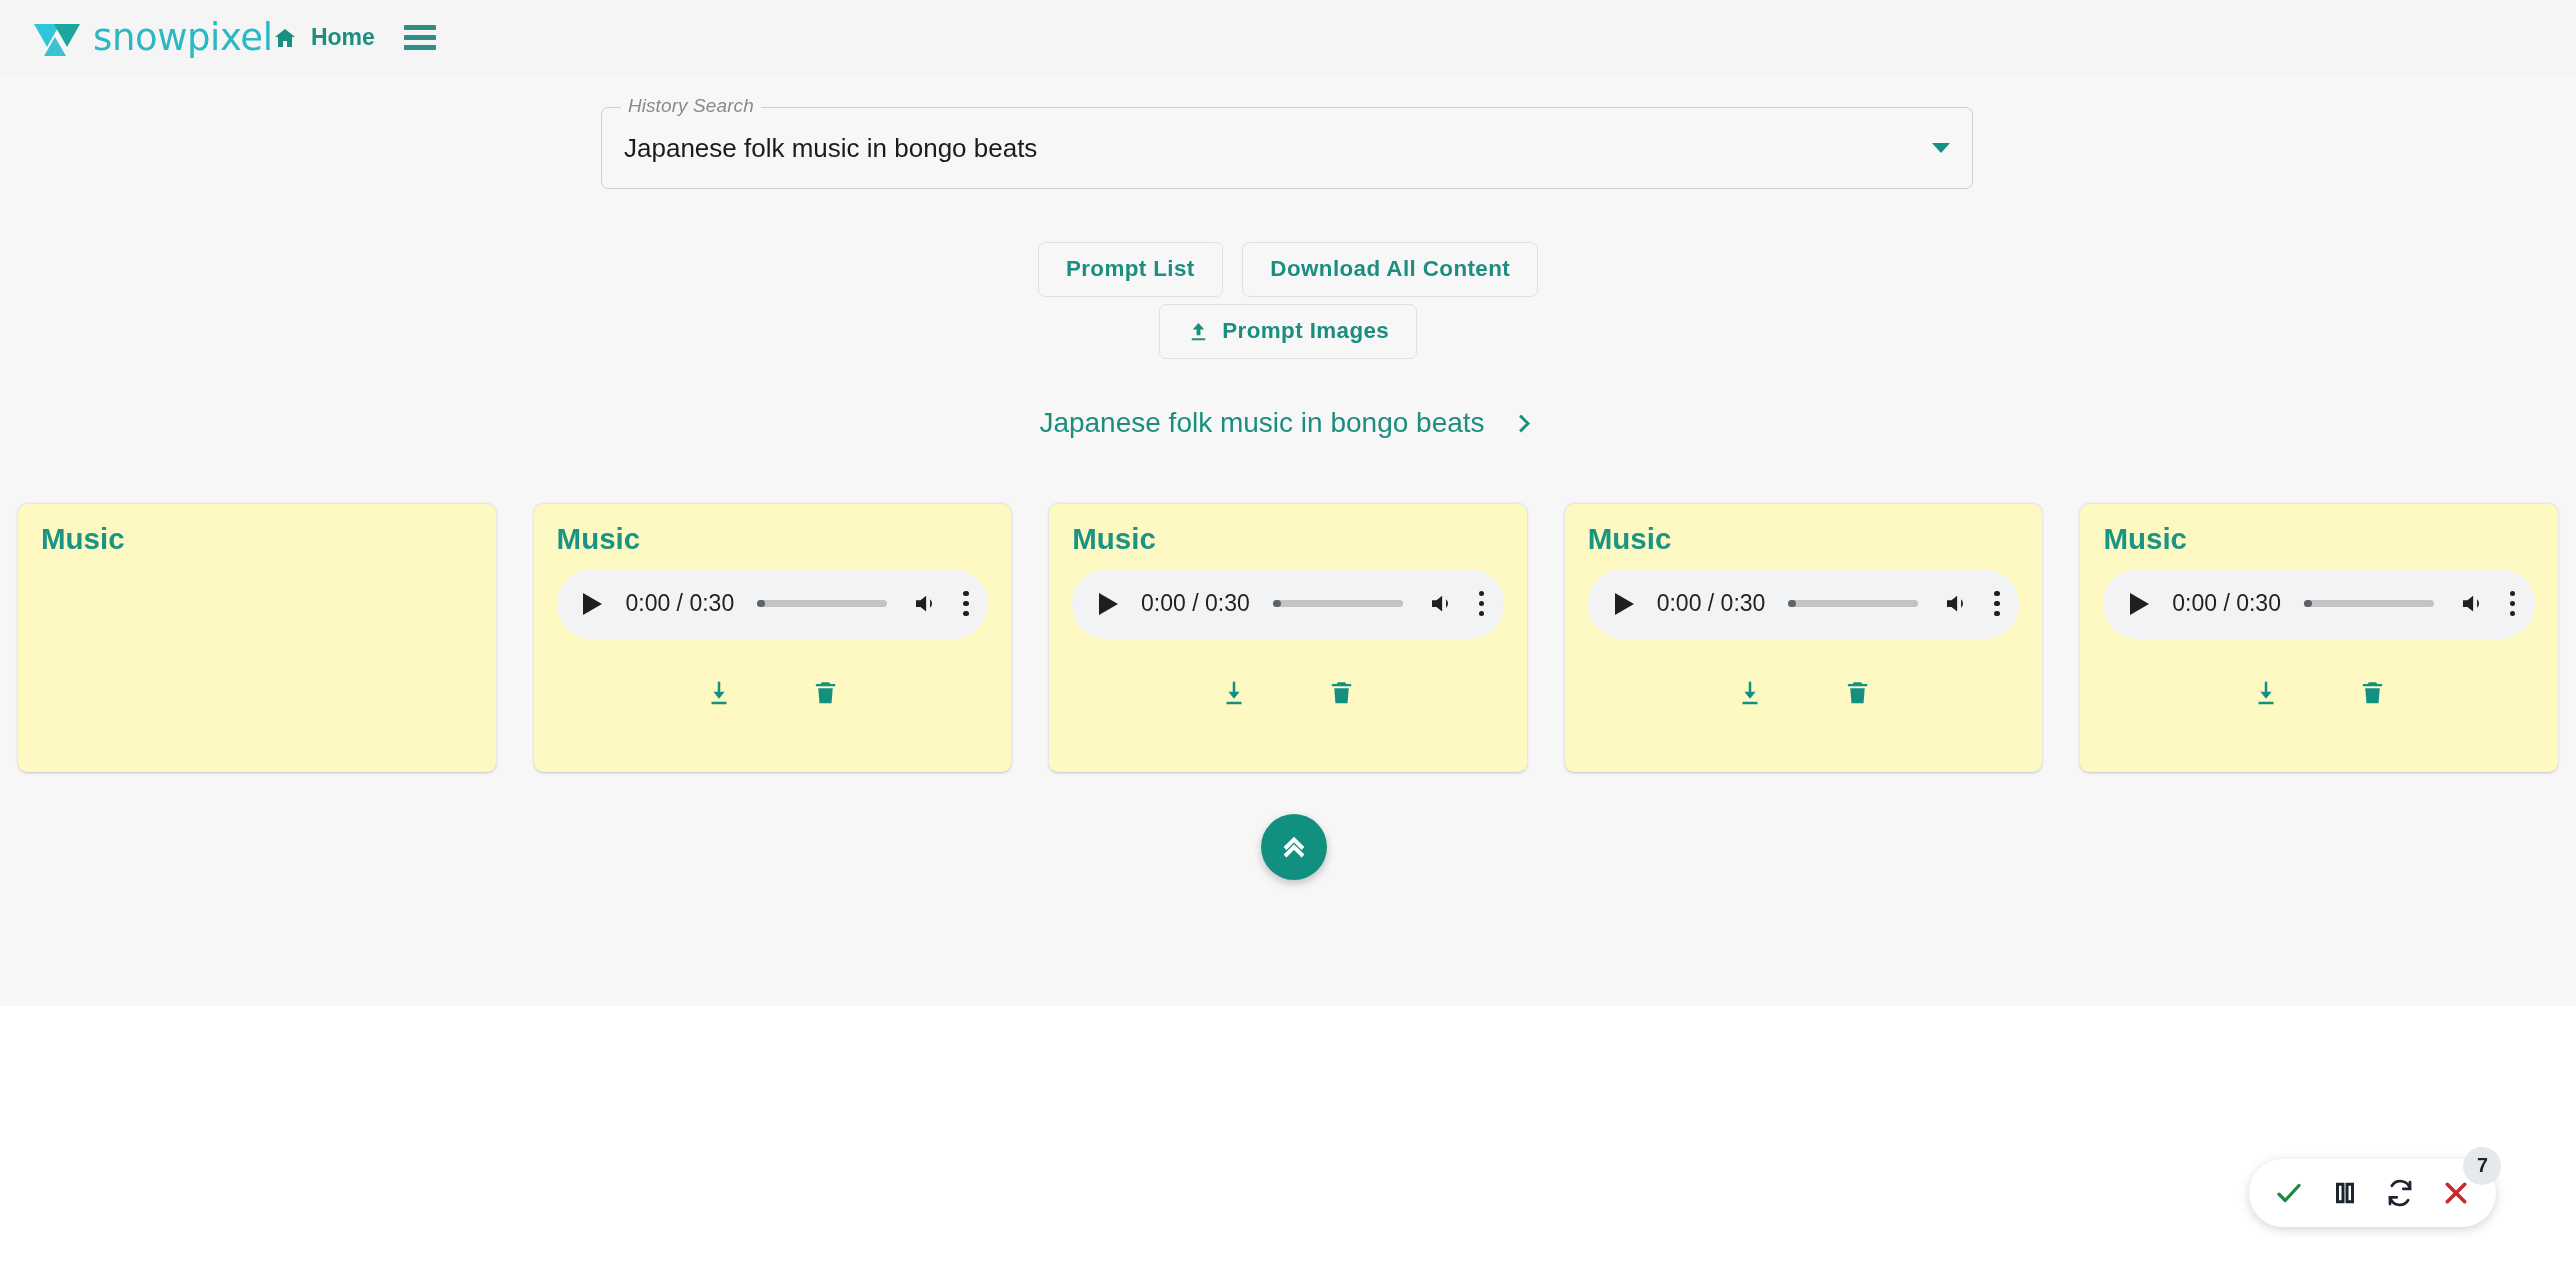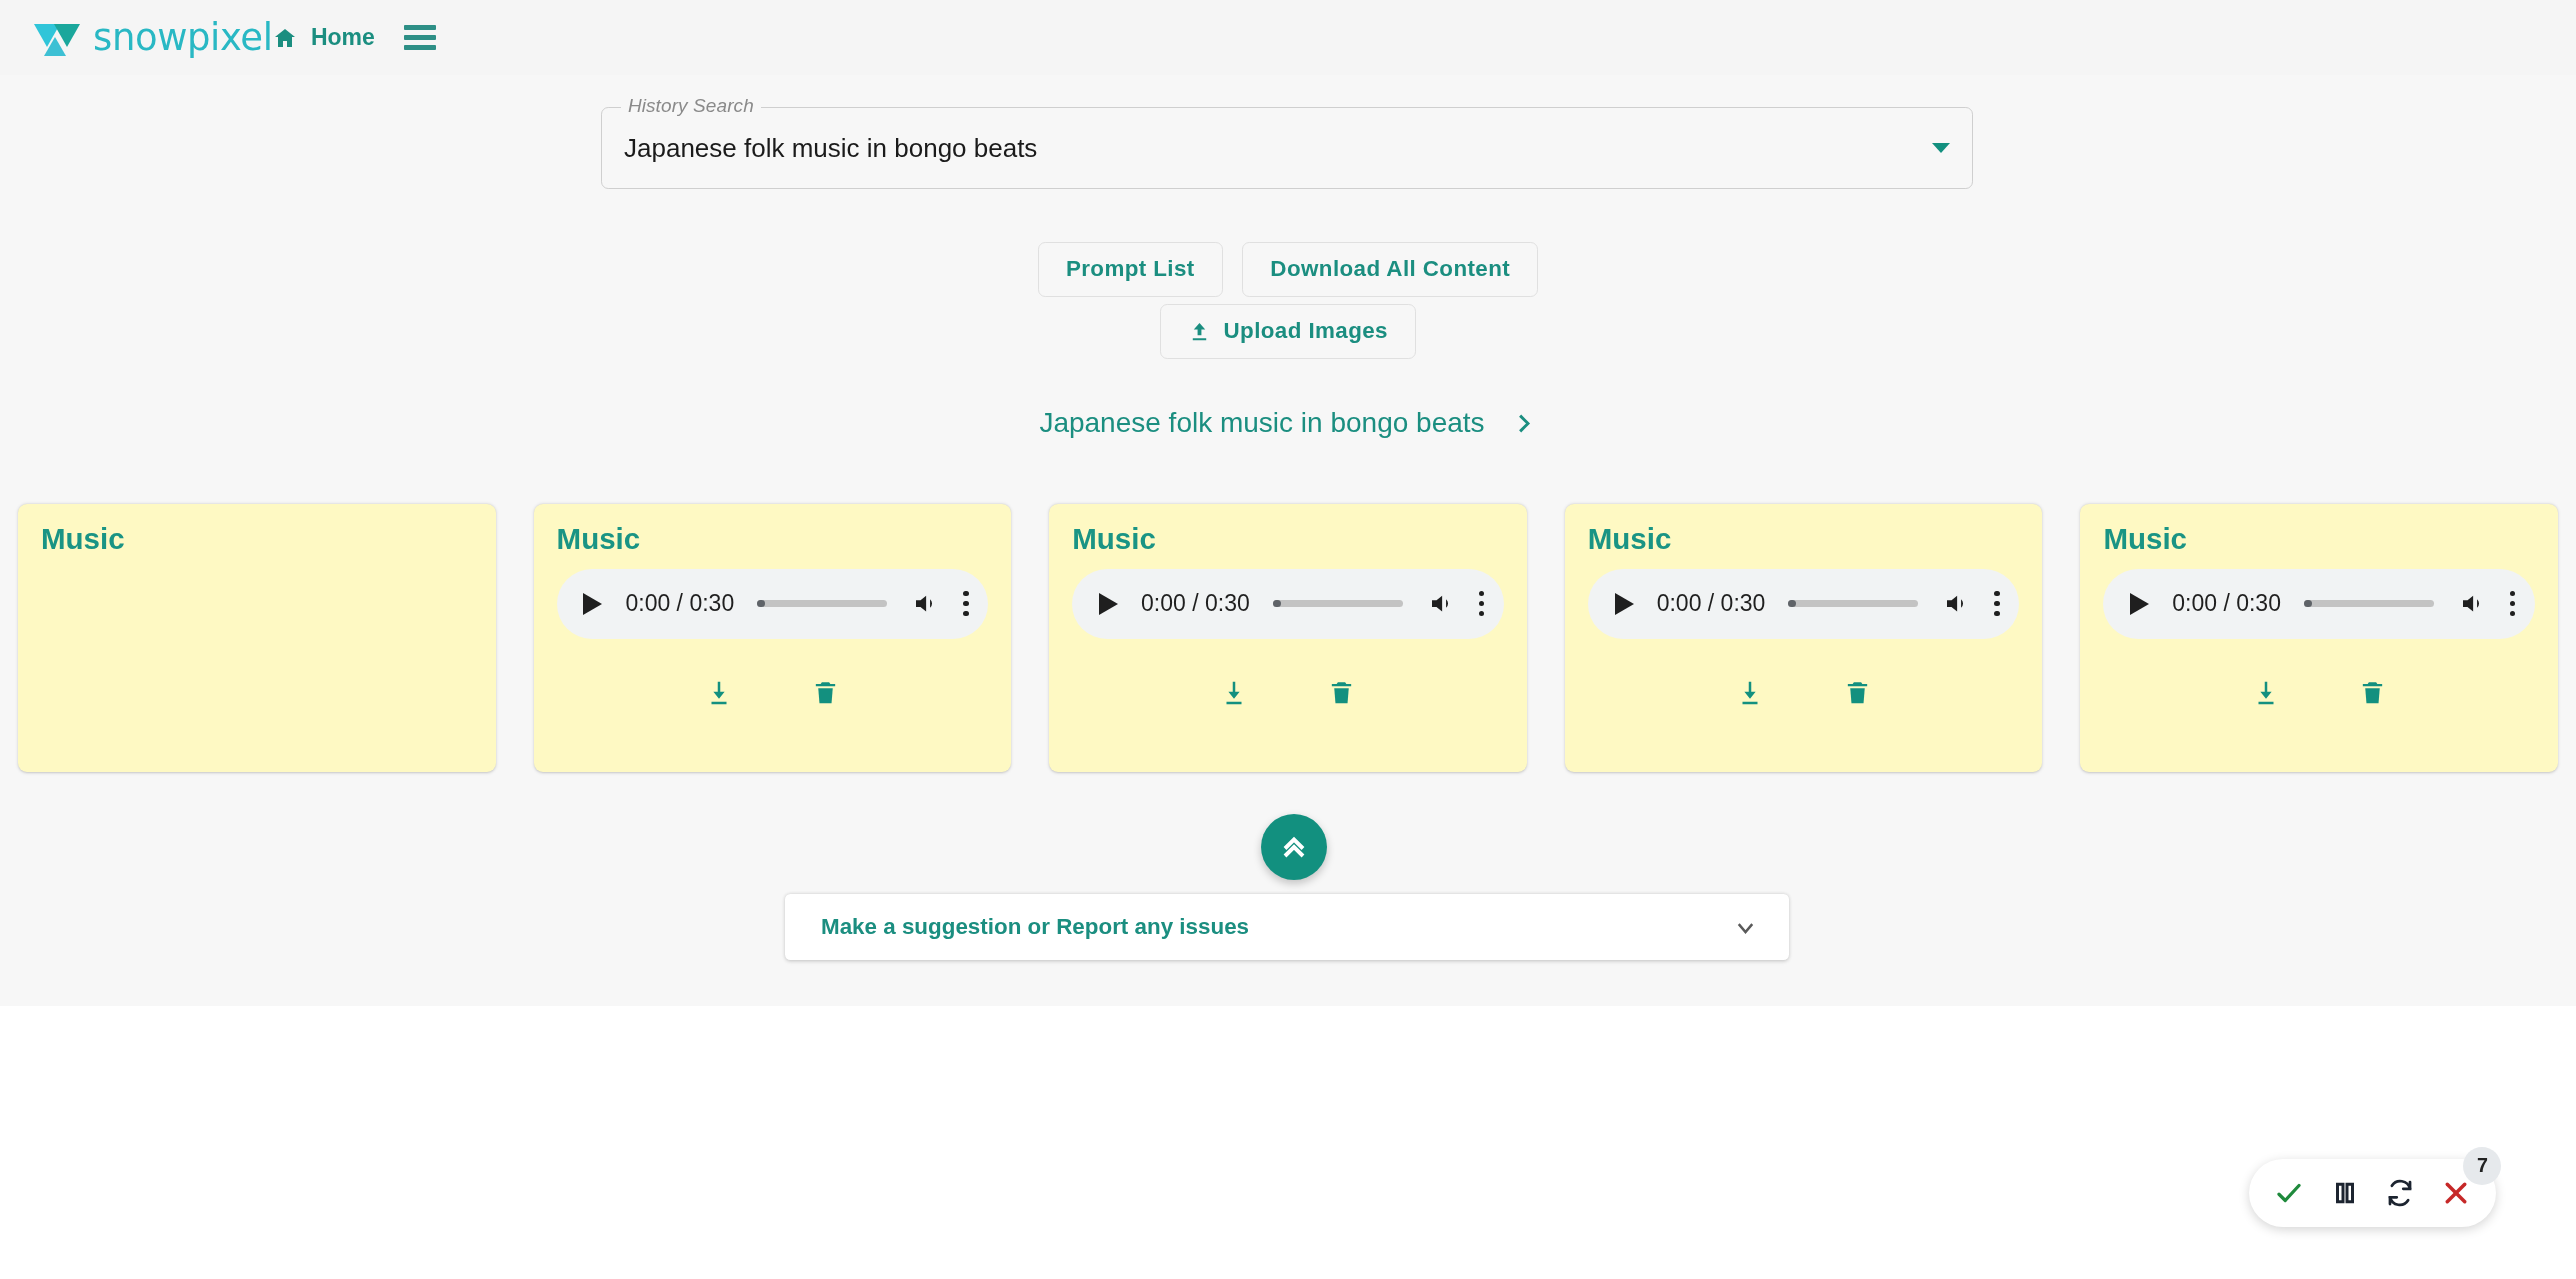--- a/index.html
+++ b/index.html
@@ -261,21 +261,21 @@
 
   <div class="actions-row">
     <button class="obtn">Prompt List</button>
     <button class="obtn">Download All Content</button>
   </div>
   <div class="actions-row2">
     <button class="obtn">
       <svg class="upload-ico" viewBox="0 0 24 24">
         <path d="M12 3l6 7h-4v6h-4v-6H6l6-7zM5 19h14v2H5z"></path>
       </svg>
-      <span>Upload Images</span>
+      <span>Prompt Images</span>
     </button>
   </div>
 
   <div class="prompt-title-row">
     <span class="prompt-title">Japanese folk music in bongo beats</span>
     <svg class="chevron-right" viewBox="0 0 24 24">
       <polyline points="9,5 16,12 9,19"></polyline>
     </svg>
   </div>
 
@@ -421,26 +421,20 @@
   </div>
     </div>
 
   <button class="fab">
     <svg viewBox="0 0 24 24">
       <polyline points="6,13 12,7 18,13"></polyline>
       <polyline points="6,18 12,12 18,18"></polyline>
     </svg>
   </button>
 
-  <div class="accordion">
-    <span class="accordion-label">Make a suggestion or Report any issues</span>
-    <svg class="accordion-chevron" viewBox="0 0 24 24">
-      <polyline points="6,9 12,16 18,9"></polyline>
-    </svg>
-  </div>
 
   <div class="ctrl-pill">
     <button class="ctrl-btn">
       <svg viewBox="0 0 24 24" fill="none" stroke="#1f8a3c" stroke-width="2.6" stroke-linecap="round" stroke-linejoin="round">
         <polyline points="4,13 9,18 20,6"></polyline>
       </svg>
     </button>
     <button class="ctrl-btn">
       <svg viewBox="0 0 24 24" fill="none" stroke="#1c2430" stroke-width="2.4">
         <rect x="6" y="5" width="4.4" height="14"></rect>

